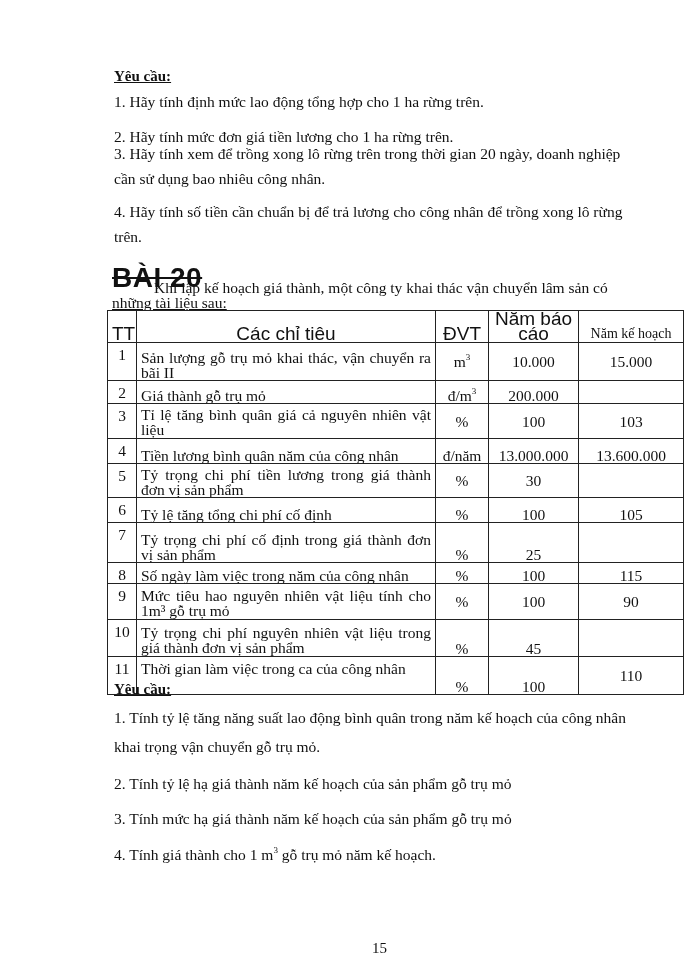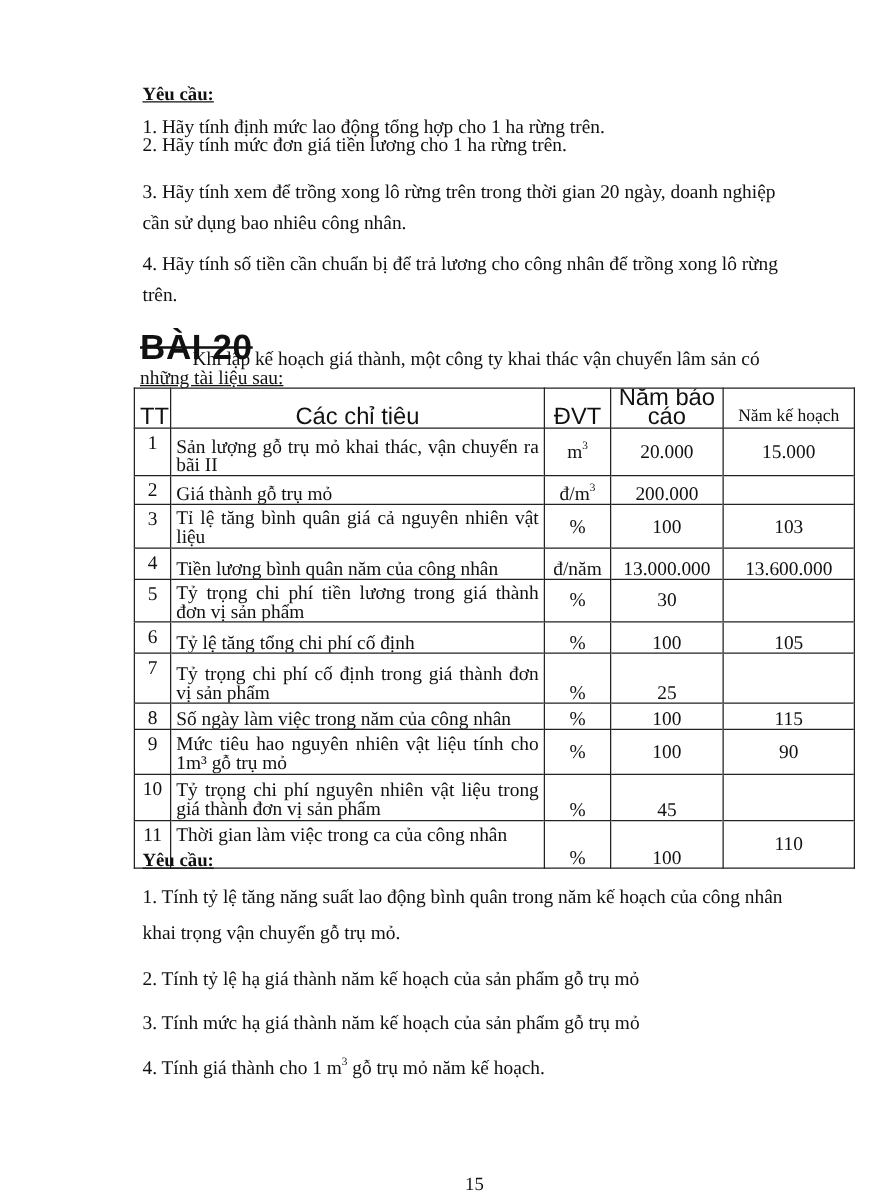--- a/index.html
+++ b/index.html
@@ -23,21 +23,21 @@
   td.ct { text-align:justify; }
   td.c { text-align:center; vertical-align:middle !important; }
   td.cb { text-align:center; vertical-align:bottom !important; }
   .page-num { font-size:15px;text-align:right; }
 </style>
 </head>
 <body>
 
 <div class="abs heading-req" style="left:114px;top:68px;">Yêu cầu:</div>
 <div class="abs txt" style="left:114px;top:93px;">1. Hãy tính định mức lao động tổng hợp cho 1 ha rừng trên.</div>
-<div class="abs txt" style="left:114px;top:108px;">2. Hãy tính mức đơn giá tiền lương   cho 1 ha rừng trên.</div>
+<div class="abs txt" style="left:114px;top:128px;">2. Hãy tính mức đơn giá tiền lương   cho 1 ha rừng trên.</div>
 <div class="abs txt" style="left:114px;top:145px;">3. Hãy tính xem để trồng xong lô rừng trên trong thời gian 20 ngày, doanh nghiệp</div>
 <div class="abs txt" style="left:114px;top:170px;">cần sử dụng bao nhiêu công nhân.</div>
 <div class="abs txt" style="left:114px;top:203px;">4. Hãy tính số tiền cần chuẩn bị để trả lương cho công nhân để trồng xong lô rừng</div>
 <div class="abs txt" style="left:114px;top:228px;">trên.</div>
 
 <div class="abs bai" style="left:112px;top:262px;">BÀI 20</div>
 <div class="abs txt" style="left:154px;top:279px;">Khi lập kế hoạch giá thành, một công ty khai thác vận chuyển lâm sản có</div>
 <div class="abs txt u" style="left:112px;top:294px;">những tài liệu sau:</div>
 
 <table class="data">
@@ -53,21 +53,21 @@
     <th>TT</th>
     <th>Các chỉ tiêu</th>
     <th>ĐVT</th>
     <th>Năm báo cáo</th>
     <th style="font-family:'Liberation Serif',serif;font-size:14px">Năm kế hoạch</th>
   </tr>
   <tr class="dash" style="height:38px">
     <td class="tt">1</td>
     <td class="ct" style="padding-top:7px">Sản lượng   gỗ trụ mỏ khai thác, vận chuyển ra bãi II</td>
     <td class="c"><span>m</span><sup>3</sup></td>
-    <td class="c">20.000</td>
+    <td class="c">10.000</td>
     <td class="c">15.000</td>
   </tr>
   <tr class="dash" style="height:23px">
     <td class="tt">2</td>
     <td class="ct" style="vertical-align:bottom">Giá thành gỗ trụ mỏ</td>
     <td class="cb"><span>đ/m</span><sup>3</sup></td>
     <td class="cb">200.000</td>
     <td class="cb"></td>
   </tr>
   <tr class="dash" style="height:35px">

